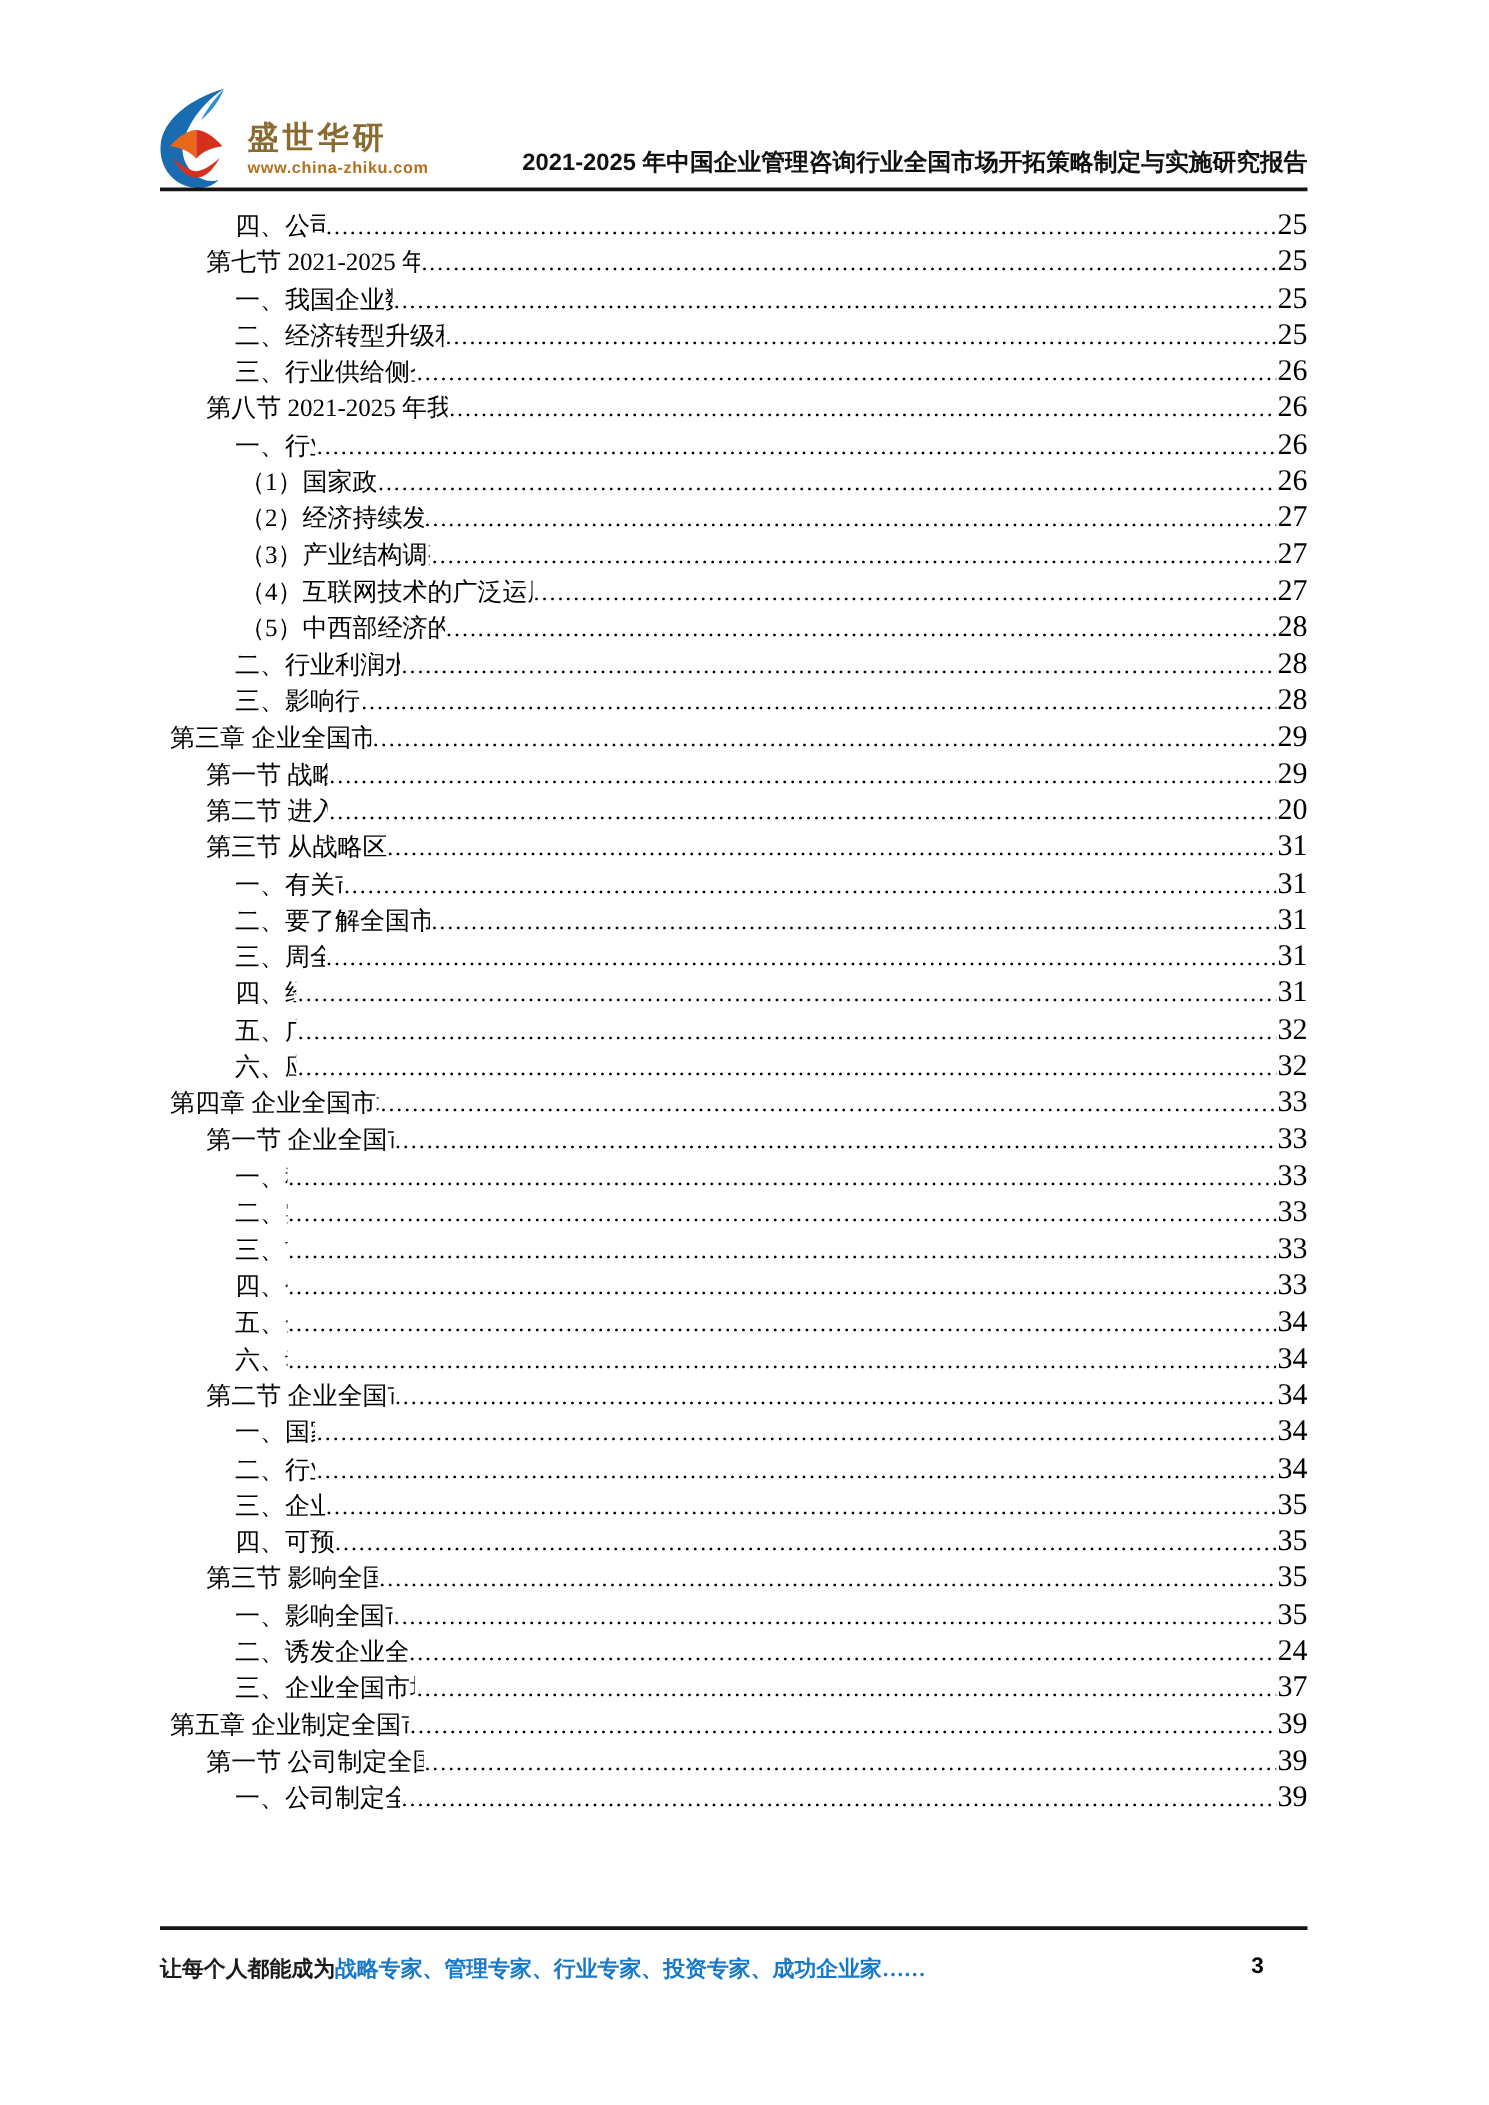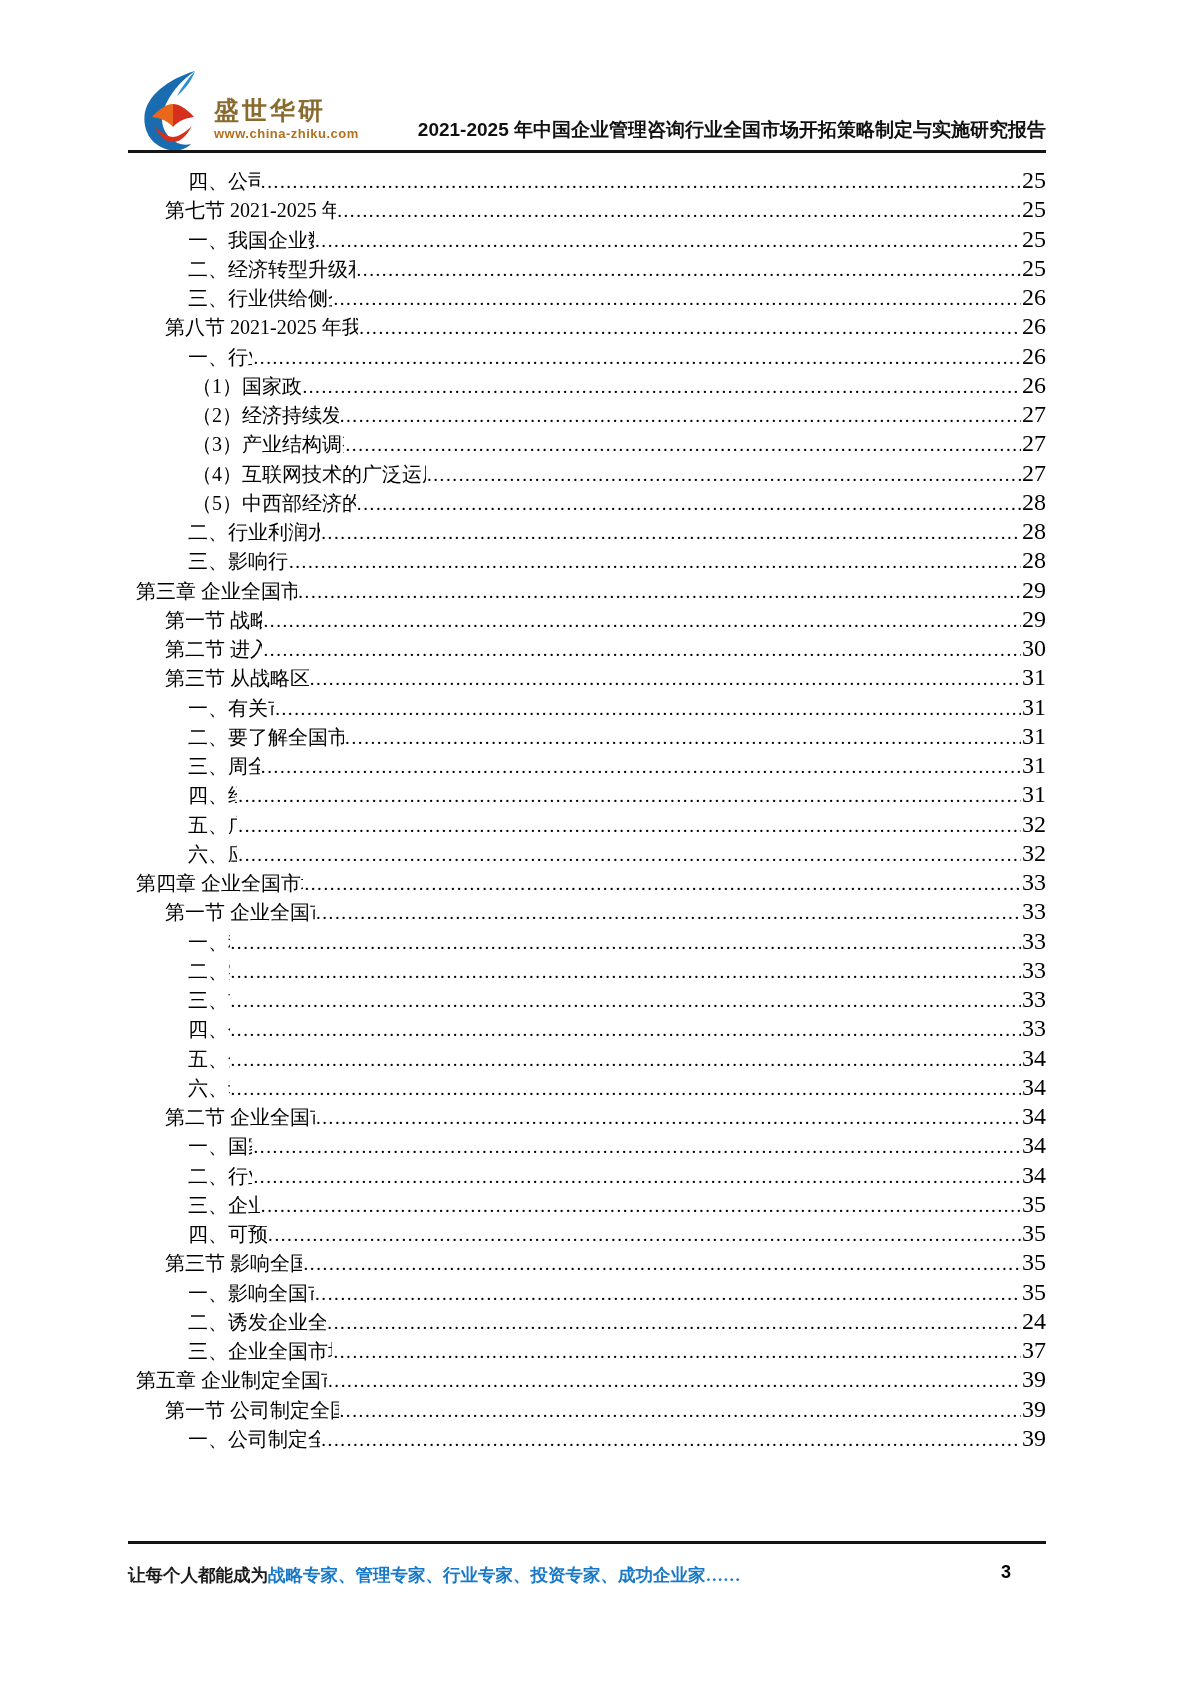--- a/index.html
+++ b/index.html
@@ -11,21 +11,21 @@
     width: 1191px;
     height: 1684px;
     margin: 0 auto;
     background: #ffffff;
     overflow: hidden;
   }
 
   
   .header-logo {
     position: absolute;
-    left: 140px;
+    left: 124px;
     top: 70px;
     display: flex;
     align-items: center;
     justify-content: space-between;
   }
   .logo-mark { width: 66px; height: 82px; }
   .brand-block { margin-left: 8px; padding-top: 16px; }
   .brand-name {
     font-family: "Liberation Sans", "DejaVu Sans", sans-serif;
     font-weight: bold;
@@ -222,21 +222,21 @@
       <span class="toc-page">29</span>
     </div>
       <div class="toc-row lv-section">
       <span class="toc-text">第一节 战略区域市场的选择</span>
       <span class="leader">............................................................................................................................................................................................................................................................................................................</span>
       <span class="toc-page">29</span>
     </div>
       <div class="toc-row lv-section">
       <span class="toc-text">第二节 进入全国市场的时机</span>
       <span class="leader">............................................................................................................................................................................................................................................................................................................</span>
-      <span class="toc-page">30</span>
+      <span class="toc-page">20</span>
     </div>
       <div class="toc-row lv-section">
       <span class="toc-text">第三节 从战略区域市场走向全国市场的准备</span>
       <span class="leader">............................................................................................................................................................................................................................................................................................................</span>
       <span class="toc-page">31</span>
     </div>
       <div class="toc-row lv-item">
       <span class="toc-text">一、有关市场调研的问题</span>
       <span class="leader">............................................................................................................................................................................................................................................................................................................</span>
       <span class="toc-page">31</span>

